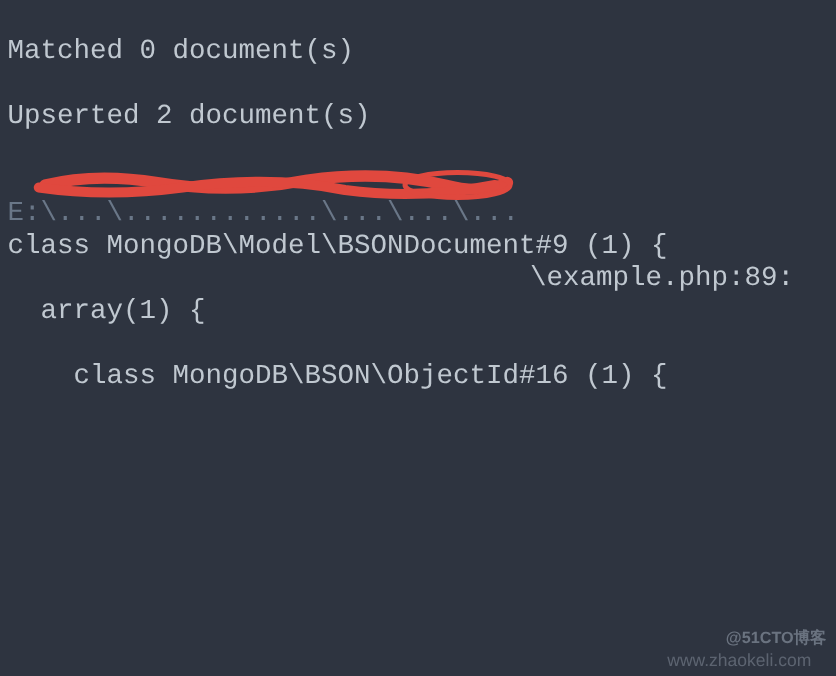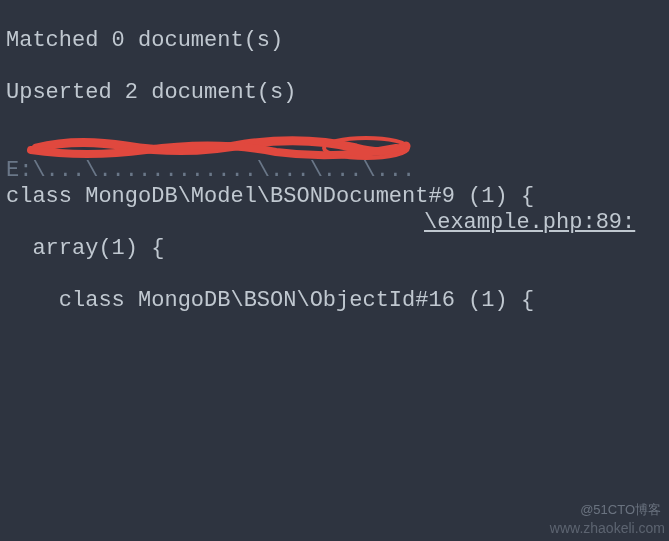--- a/index.html
+++ b/index.html
@@ -29,21 +29,20 @@
   .redact-bg {
     color: #6a7788;
     position: absolute;
     left: 0;
   }
   .redact-suffix {
     position: absolute;
     left: 418px;
     color: #c0c8d0;
     z-index: 3;
-    text-decoration: underline;
   }
   .scribble {
     position: absolute;
     left: 10px;
     top: 4px;
     z-index: 2;
   }
   .cursor {
     display: inline-block;
     width: 2px;
@@ -53,24 +52,25 @@
     margin-left: 1px;
   }
   .watermark1 {
     position: absolute;
     right: 8px;
     bottom: 18px;
     color: #7a8390;
     font-size: 13px;
     font-family: sans-serif;
     opacity: 0.8;
+    font-weight: bold;
   }
   .watermark2 {
     position: absolute;
-    right: 4px;
+    right: 20px;
     bottom: 0px;
     color: #8a93a0;
     font-size: 14px;
     font-family: sans-serif;
     opacity: 0.5;
   }
 </style>
 </head>
 <body>
 

